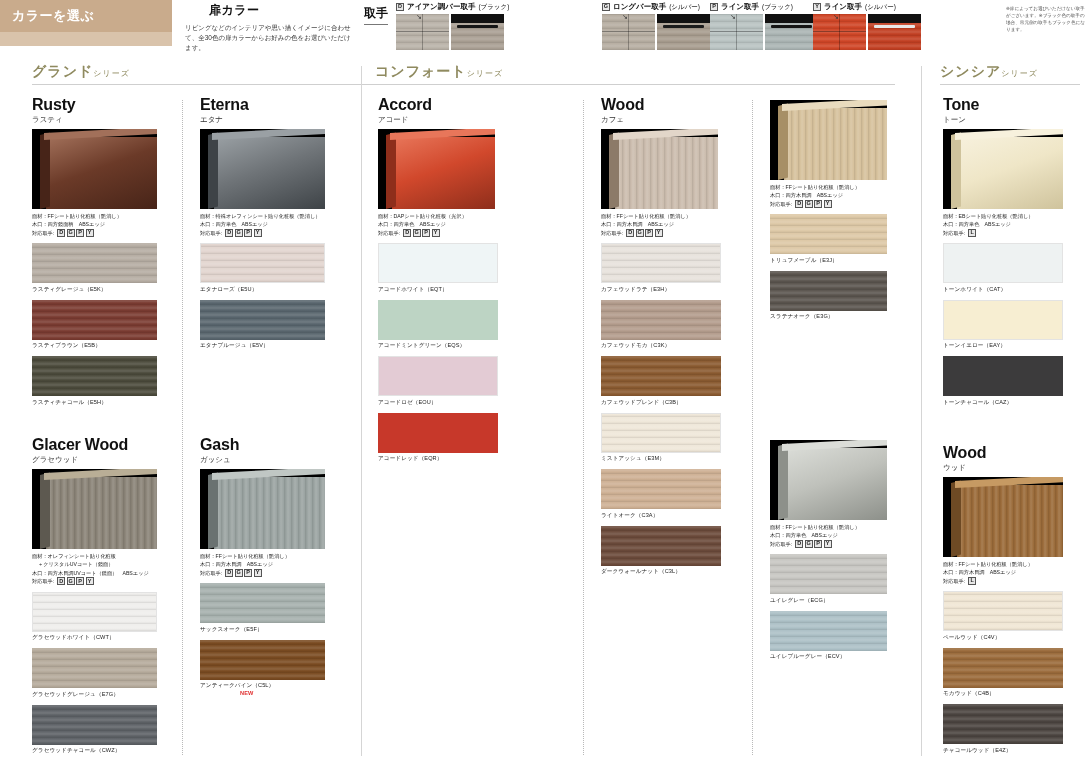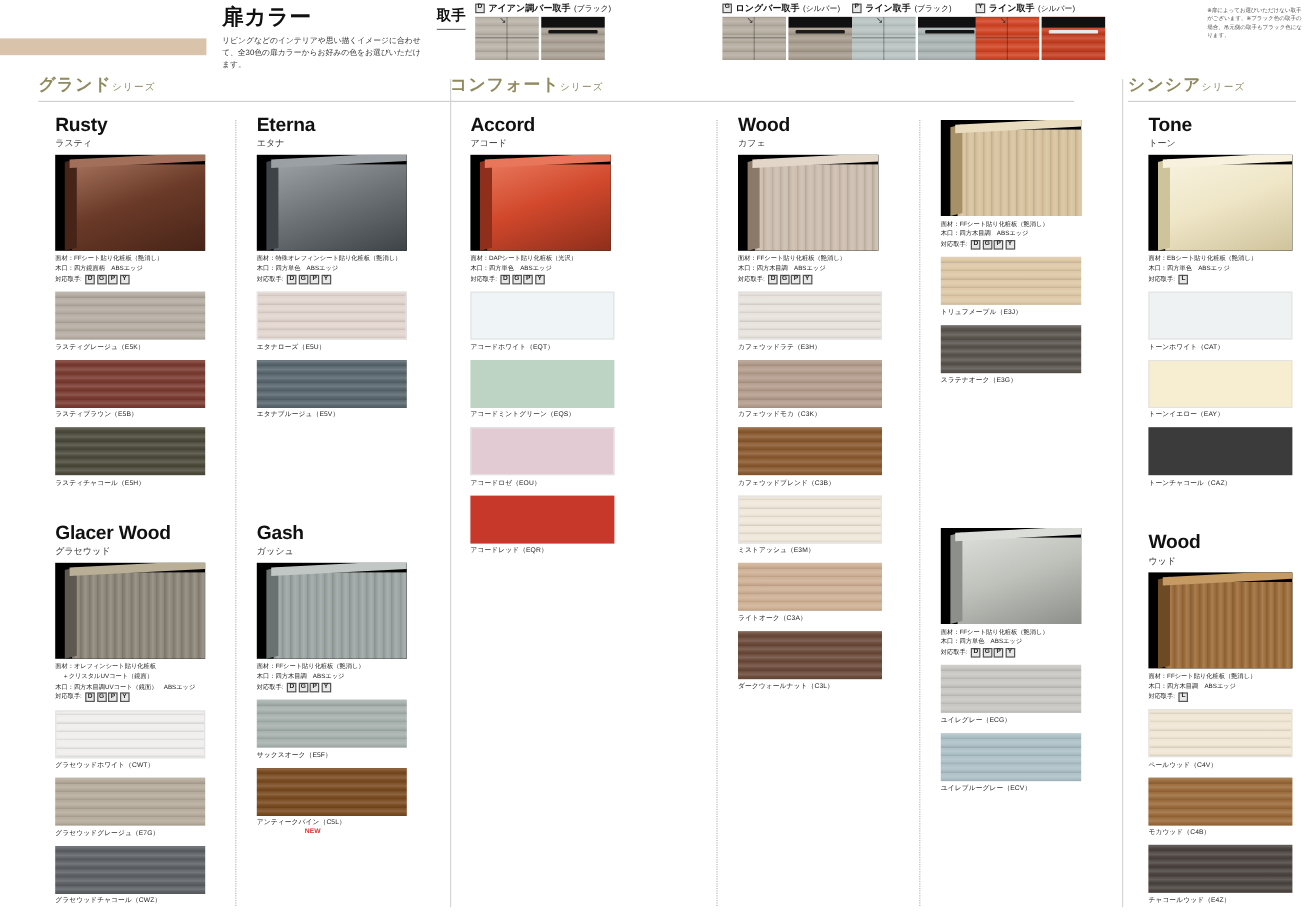--- a/index.html
+++ b/index.html
@@ -22,21 +22,21 @@
   }
   .hdr-tab-label {
     color:#ffffff; font-size:13px; font-weight:bold; padding-left:12px;
     letter-spacing:0.5px;
   }
   .hdr-tab-strip {
     position:absolute; left:0; top:32px; width:172px; height:14px;
     background:#d9c3ab;
   }
   .hdr-mid { position:absolute; left:185px; top:2px; width:170px; }
-  .hdr-mid-title { font-size:18px; font-weight:bold; letter-spacing:0.5px; color:#111; }
+  .hdr-mid-title { font-size:12px; font-weight:bold; letter-spacing:0.5px; color:#111;margin-left:24px; }
   .hdr-mid-desc { font-size:6.5px; line-height:1.55; color:#333; margin-top:4px; }
 
   .hdr-handles { position:absolute; left:360px; top:0; width:731px; height:62px; }
   .handle-word {
     position:absolute; left:4px; top:5px;
     font-size:12px; font-weight:bold; color:#111;
     border-bottom:1px solid #777; padding-bottom:2px;
   }
   .handle-group { position:absolute; top:2px; }
   .handle-cap { display:flex; align-items:center; gap:3px; white-space:nowrap; }
@@ -96,20 +96,23 @@
 
   .sw { width:125px; height:40px; margin-top:6px; }
   .sw-label { font-size:5.6px; color:#222; margin-top:2.5px; letter-spacing:0.1px; }
   .sw-label .new { color:#e03030; font-weight:bold; margin-left:40px; }
   .sw-block { margin-bottom:2px; }
 </style>
 </head>
 <body>
 
 <div class="header">
+  <div class="hdr-tab">
+    <span class="hdr-tab-label">カラーを選ぶ</span>
+  </div>
   <div class="hdr-tab-strip"></div>
 
   <div class="hdr-mid">
     <div class="hdr-mid-title">扉カラー</div>
     <div class="hdr-mid-desc">リビングなどのインテリアや思い描くイメージに合わせて、全30色の扉カラーからお好みの色をお選びいただけます。</div>
   </div>
 
   <div class="hdr-handles">
     <div class="handle-word">取手</div>
     <div class="hdr-note">※扉によってお選びいただけない取手がございます。※ブラック色の取手の場合、吊元側の取手もブラック色になります。</div>
@@ -190,21 +193,21 @@
 
 <div class="series-band">
     <div class="series-title" style="left: 32px;"><span class="jp">グランド</span><span class="sub">シリーズ</span></div>
     <div class="series-rule" style="left: 32px; width: 345px;"></div>
     <div class="series-title" style="left: 375px;"><span class="jp">コンフォート</span><span class="sub">シリーズ</span></div>
     <div class="series-rule" style="left: 375px; width: 520px;"></div>
     <div class="series-title" style="left: 940px;"><span class="jp">シンシア</span><span class="sub">シリーズ</span></div>
     <div class="series-rule" style="left: 940px; width: 140px;"></div>
   </div>
 
-<div id="board" style="position: absolute; left: 0px; top: 96px; width: 989px; height: 668px; margin-left: 14px;">
+<div id="board" style="position: absolute; left: 0px; top: 96px; width: 989px; height: 668px;">
     <div class="col" style="left: 32px; top: 0px; width: 125px;">
       <div class="mat-name">Rusty</div>
       <div class="mat-kana">ラスティ</div>
       <div class="hero" style="width: 125px;">
         <div class="hero-face" style="background: linear-gradient(160deg, rgb(162, 112, 90) 0%, rgb(107, 58, 40) 45%, rgb(71, 36, 24) 100%);"></div>
         <div class="hero-edge" style="background: rgb(71, 36, 24);"></div>
         <div class="hero-top" style="background: rgb(162, 112, 90);"></div>
       </div>
       <div class="spec">
         <div>面材：FFシート貼り化粧板（艶消し）</div>

